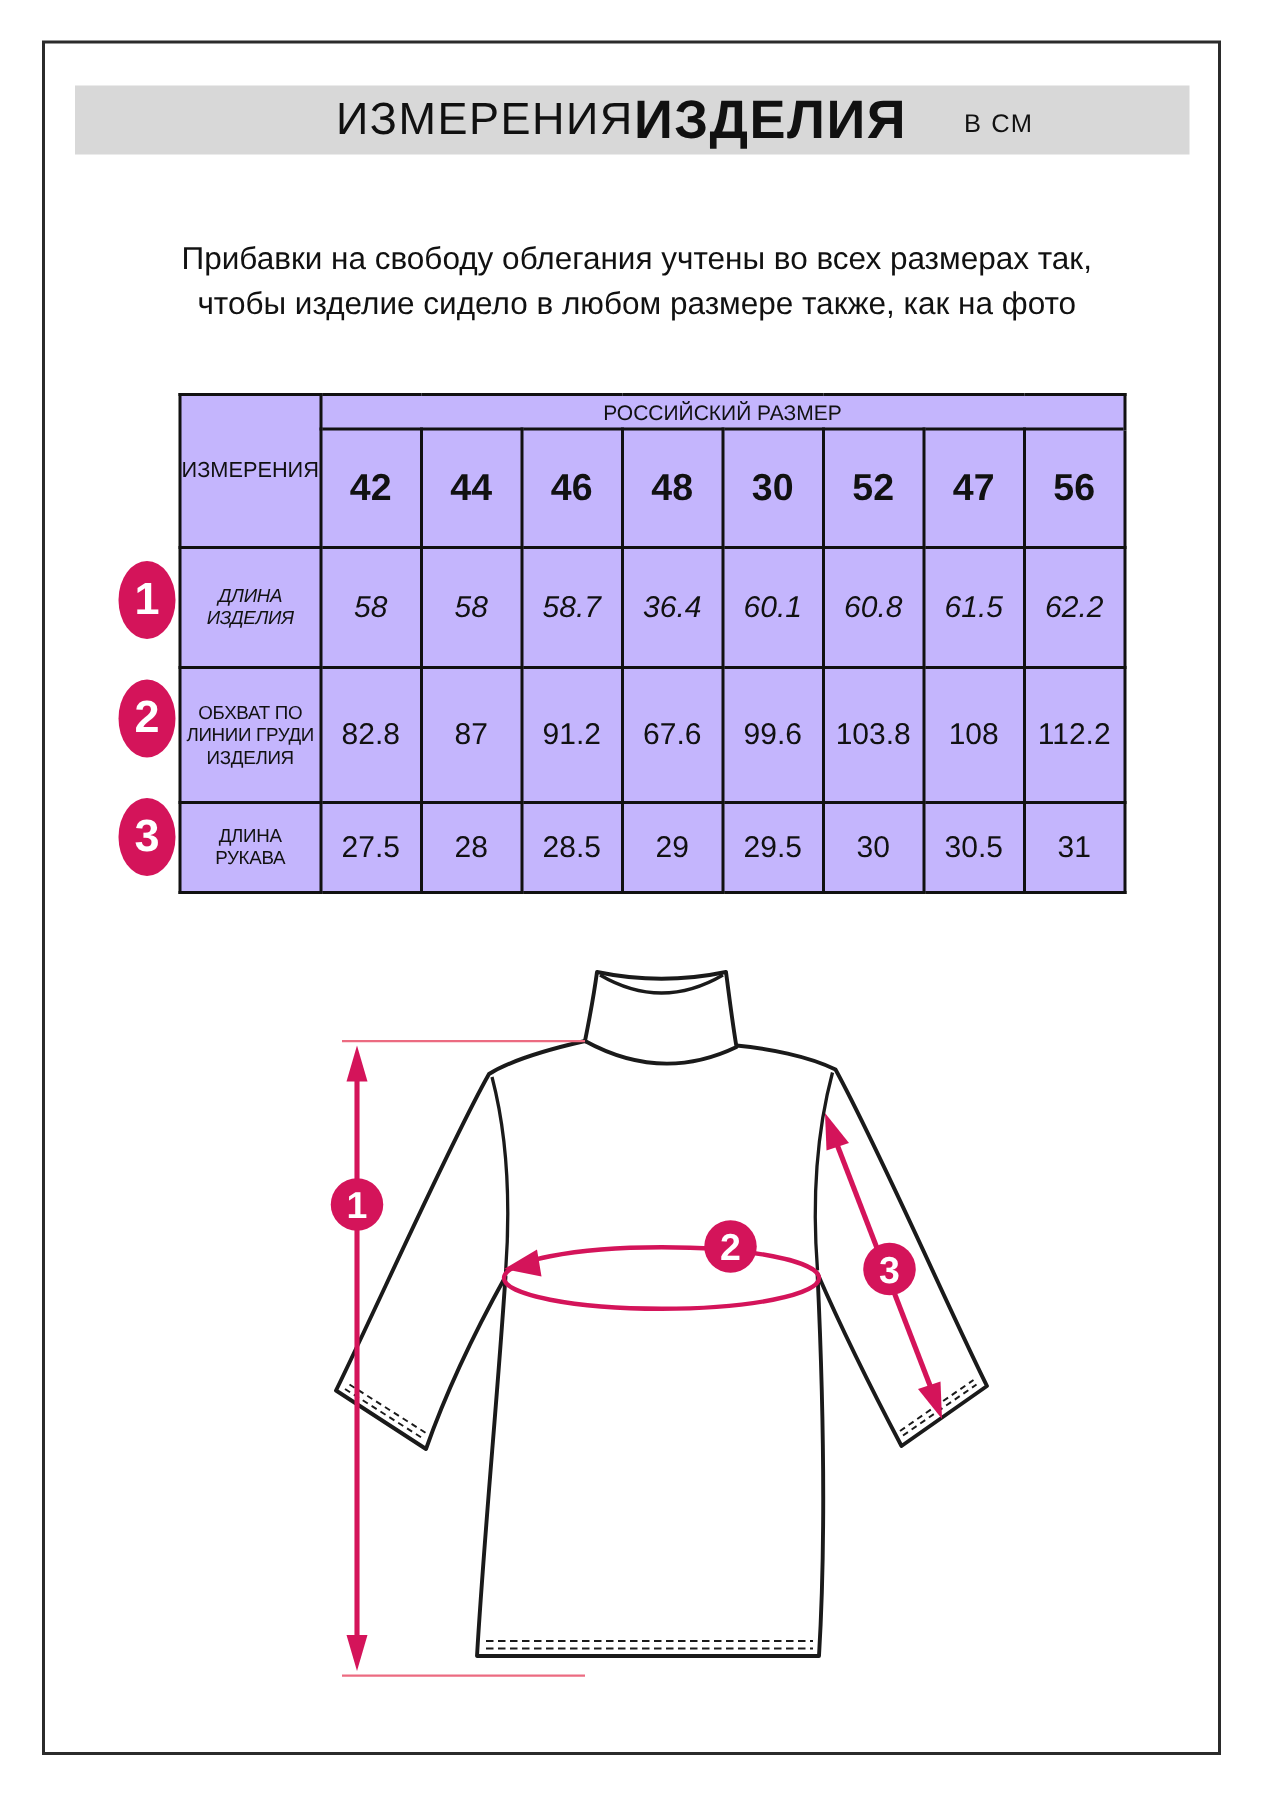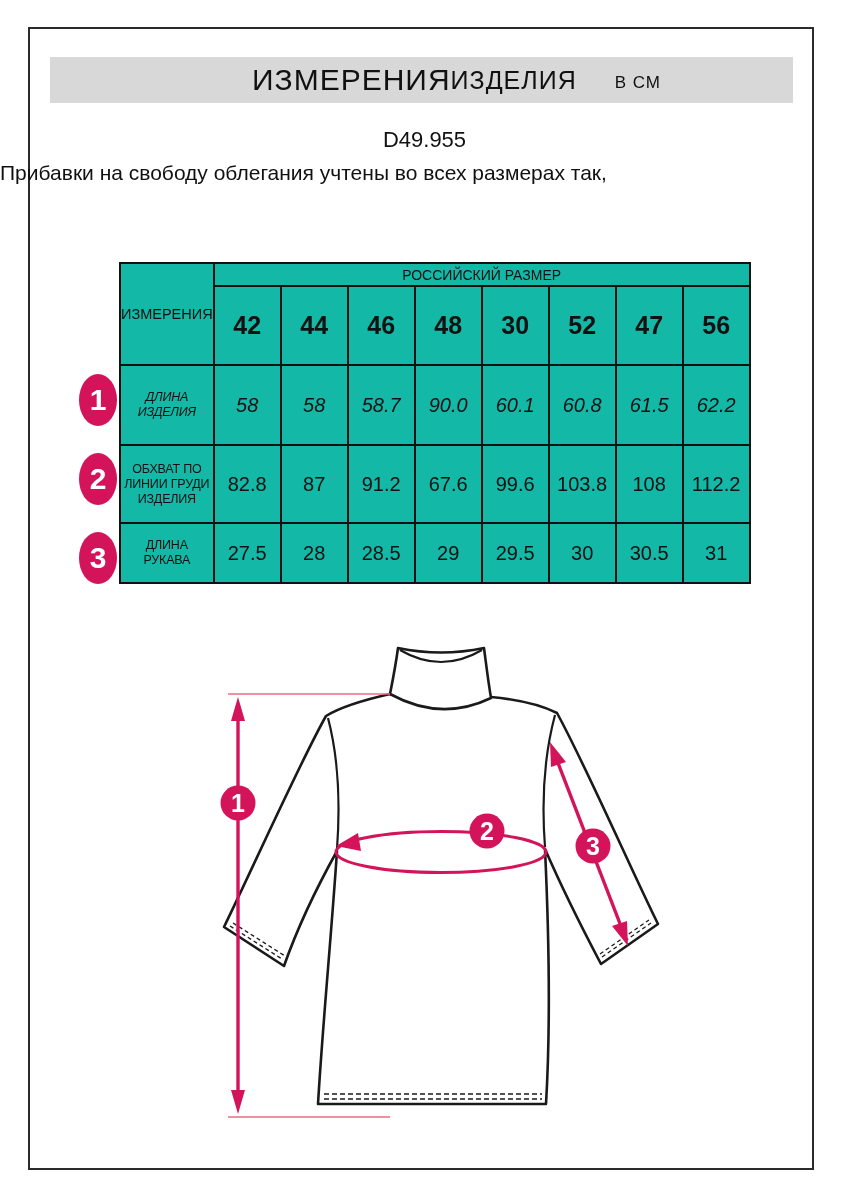--- a/index.html
+++ b/index.html
@@ -4,38 +4,38 @@
 <style>
   html,body{margin:0;padding:0;background:#fff;}
   .page{position:relative;width:849px;height:1200px;background:#fff;
         font-family:"Liberation Sans",sans-serif;color:#111;overflow:hidden;}
   .page-border{position:absolute;left:28px;top:27px;width:782px;height:1139px;
         border:2px solid #2b2b2b;}
   .titlebar{position:absolute;left:50px;top:57px;width:743px;height:46px;
         background:#d8d8d8;display:flex;align-items:center;justify-content:center;
         padding-left:70px;box-sizing:border-box;gap:0;}
   .titlebar .t1{font-size:30px;font-weight:400;letter-spacing:1px;}
-  .titlebar .t2{font-size:25px;font-weight:400;letter-spacing:1px;}
+  .titlebar .t2{font-size:36px;font-weight:700;letter-spacing:1px;}
   .titlebar .t3{font-size:17px;font-weight:400;letter-spacing:1px;margin-left:38px;
         position:relative;top:3px;}
   .code{position:absolute;left:0;top:127px;width:849px;text-align:center;
         font-size:22px;}
-  .note{position:absolute;left:0;top:158px;width:849px;
+  .note{position:absolute;left:0;top:158px;width:849px;text-align:center;
         font-size:21px;line-height:30px;}
   
   .sizes-table{position:absolute;left:119px;top:262px;border-collapse:collapse;
         table-layout:fixed;}
   .sizes-table td{border:2px solid #111;text-align:center;vertical-align:middle;
-        padding:0;background:#14b8a6;}
+        padding:0;background:#c4b5fd;}
   .c-measure{width:89px;font-size:14.5px;}
   .c-group{height:21px;font-size:14px;border-bottom-width:1px !important;}
   .r-sizes td{height:77px;font-size:25px;font-weight:700;width:65px;}
   .r-data td{font-size:20px;}
   .r-data .c-label{font-size:12.5px;letter-spacing:-0.2px;line-height:15px;padding:0 2px;}
-  .row-h1{height:80px;font-style:italic;} .row-h2{height:78px;} .row-h3{height:60px;}
+  .row-h1{height:80px;font-style:italic;} .row-h2{height:90px;} .row-h3{height:60px;}
   
   .badge{position:absolute;width:38px;height:52px;border-radius:50%;
         display:flex;align-items:center;justify-content:center;
         color:#fff;font-size:30px;font-weight:700;}
   .badge-1{left:79px;top:374px;} .badge-2{left:79px;top:453px;} .badge-3{left:79px;top:532px;}
   .diagram{position:absolute;left:0;top:0;width:849px;height:1200px;pointer-events:none;}
   .marker-num{font-family:"Liberation Sans",sans-serif;font-size:25px;font-weight:700;
         fill:#fff;text-anchor:middle;}
 </style>
 </head>
@@ -43,24 +43,24 @@
 
 <div class="page">
   <div class="page-border"></div>
 
   <div class="titlebar">
     <span class="t1">ИЗМЕРЕНИЯ</span>
     <span class="t2">ИЗДЕЛИЯ</span>
     <span class="t3">В СМ</span>
   </div>
 
-  <div class="code">D49.955</div>
 
   <div class="note">
     <div>Прибавки на свободу облегания учтены во всех размерах так,</div>
+    <div>чтобы изделие сидело в любом размере также, как на фото</div>
   </div>
 
   <table class="sizes-table">
     <tbody>
         <tr>
       <td class="c-measure" rowspan="2">ИЗМЕРЕНИЯ</td>
       <td class="c-group" colspan="8">РОССИЙСКИЙ РАЗМЕР</td>
     </tr>
     <tr class="r-sizes">
       <td>42</td>
@@ -70,21 +70,21 @@
       <td>30</td>
       <td>52</td>
       <td>47</td>
       <td>56</td>
     </tr>
     <tr class="r-data row-h1">
       <td class="c-label">ДЛИНА ИЗДЕЛИЯ</td>
       <td>58</td>
       <td>58</td>
       <td>58.7</td>
-      <td>90.0</td>
+      <td>36.4</td>
       <td>60.1</td>
       <td>60.8</td>
       <td>61.5</td>
       <td>62.2</td>
     </tr>
     <tr class="r-data row-h2">
       <td class="c-label">ОБХВАТ ПО ЛИНИИ ГРУДИ ИЗДЕЛИЯ</td>
       <td>82.8</td>
       <td>87</td>
       <td>91.2</td>

